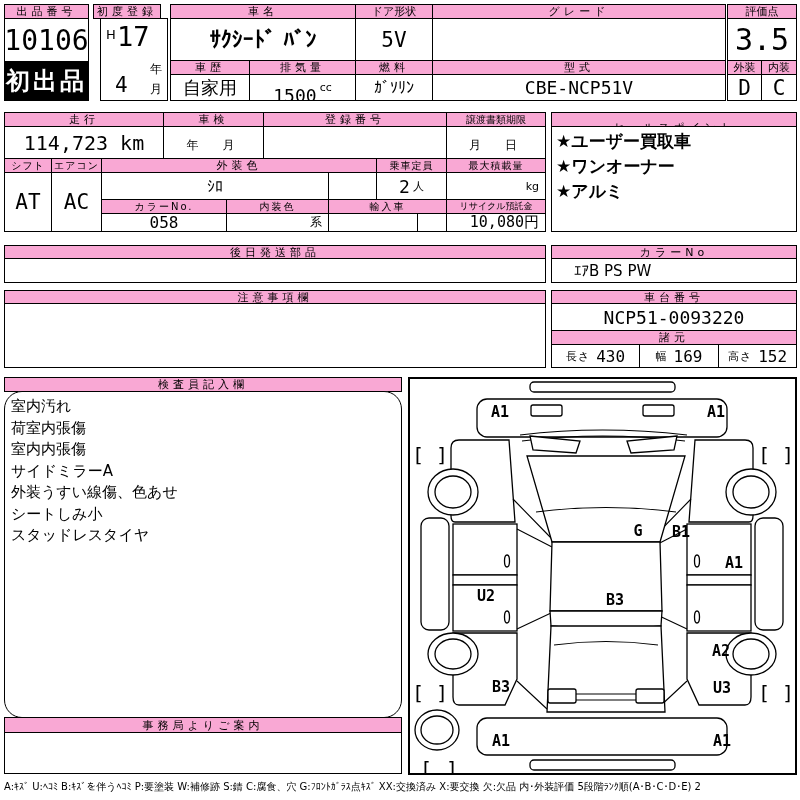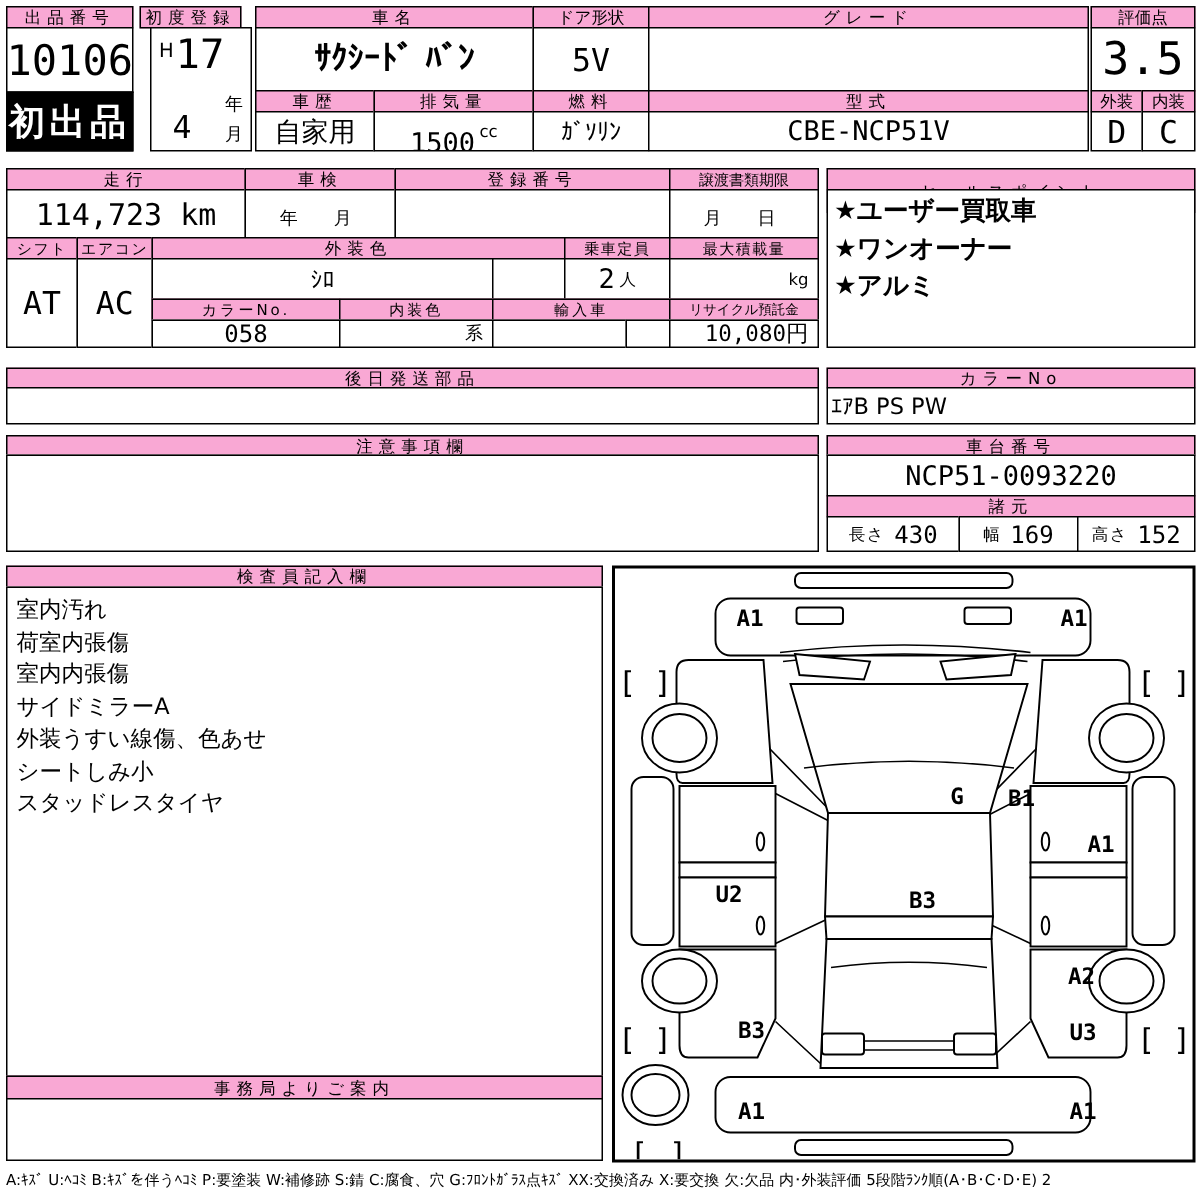--- a/index.html
+++ b/index.html
@@ -5,21 +5,21 @@
   html,body{margin:0;padding:0;background:#fff;}
   #page{position:relative;width:800px;height:800px;background:#fff;
         font-family:"DejaVu Sans","Liberation Sans",sans-serif;color:#000;}
   .cell{position:absolute;box-sizing:border-box;border:1px solid #000;background:#fff;
         display:flex;align-items:center;justify-content:center;overflow:hidden;}
   .hdr{background:#f9a8d4;font-size:11px;letter-spacing:4px;font-weight:normal;}
   .tight{letter-spacing:0;}
   .mono{font-family:"DejaVu Sans Mono","Liberation Mono",monospace;}
   .big{font-size:28px;}
   .black-box{background:#000;color:#fff;font-size:24px;font-weight:bold;letter-spacing:3px;}
-  .left-al{justify-content:flex-start;padding-left:2px;}
+  .left-al{justify-content:flex-start;padding-left:22px;}
   .right-al{justify-content:flex-end;padding-right:6px;}
   .bot-al{align-items:flex-end;padding-bottom:4px;}
   .list{display:block;padding:2px 4px;}
   .sales-item{font-size:17px;font-weight:bold;line-height:25px;}
   .inspector-item{font-size:15px;line-height:21.5px;}
   .unit{font-size:11px;margin-left:3px;}
   .lblsm{font-size:11px;margin-right:6px;letter-spacing:1px;}
   #legend{position:absolute;left:4px;top:780px;width:794px;font-size:10px;white-space:nowrap;
           font-family:"DejaVu Sans","Liberation Sans",sans-serif;}
   svg .pnl{fill:#fff;stroke:#000;stroke-width:1.3;}
@@ -132,21 +132,21 @@
   <div class="cell" style="left:639px;top:344px;width:80px;height:24px;">
     <span class="lblsm">幅</span>
     <span class="mono" style="font-size:16px;">169</span>
   </div>
   <div class="cell" style="left:718px;top:344px;width:79px;height:24px;">
     <span class="lblsm">高さ</span>
     <span class="mono" style="font-size:16px;">152</span>
   </div>
 
   <div class="cell hdr" style="left:4px;top:377px;width:398px;height:15px;">検査員記入欄</div>
-  <div class="cell list" style="left:4px;top:391px;width:398px;height:327px;padding:4px 6px;">
+  <div class="cell list" style="left:4px;top:391px;width:398px;height:327px;padding:4px 6px;border-radius:18px;">
       <div class="inspector-item">室内汚れ</div>
       <div class="inspector-item">荷室内張傷</div>
       <div class="inspector-item">室内内張傷</div>
       <div class="inspector-item">サイドミラーA</div>
       <div class="inspector-item">外装うすい線傷、色あせ</div>
       <div class="inspector-item">シートしみ小</div>
       <div class="inspector-item">スタッドレスタイヤ</div>
     </div>
 
   <div class="cell hdr" style="left:4px;top:717px;width:398px;height:16px;">事務局よりご案内</div>

